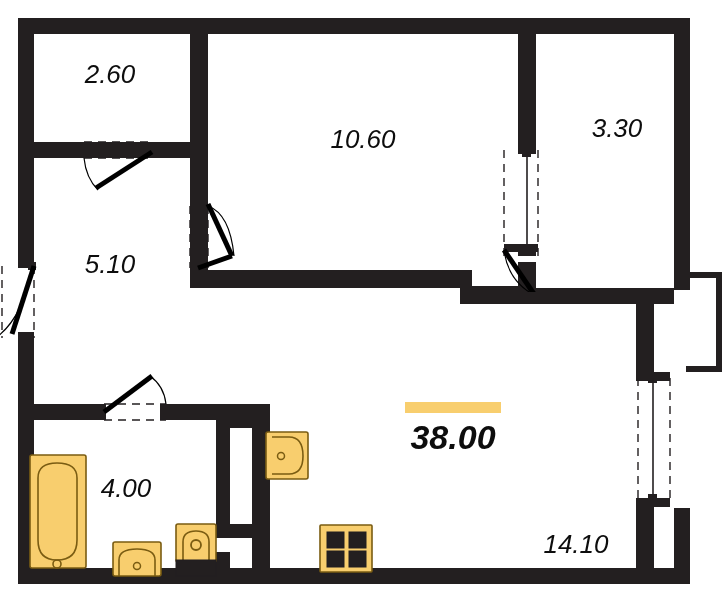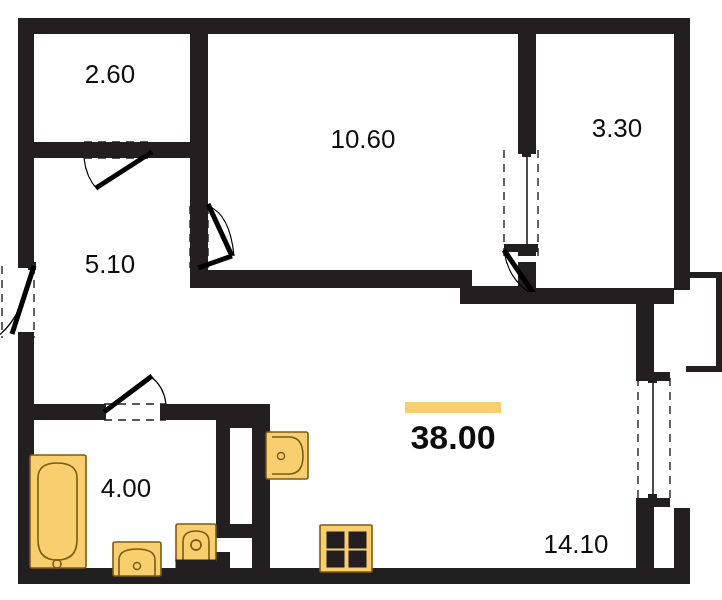--- a/index.html
+++ b/index.html
@@ -12,20 +12,21 @@
     width: 722px;
     height: 600px;
     font-family: "Liberation Sans", sans-serif;
     overflow: hidden;
   }
   #plan-root {
     position: relative;
     width: 722px;
     height: 600px;
     background: #ffffff;
+    font-style: italic;
   }
   svg.plan {
     display: block;
     width: 722px;
     height: 600px;
   }
   .wall      { fill: #231f20; }
   .room-fill { fill: #ffffff; }
   .fixture   { fill: #f8ce6e; stroke: #7a5c12; stroke-width: 1.6; }
   .fixture-dark { fill: #231f20; stroke: #231f20; stroke-width: 1; }

